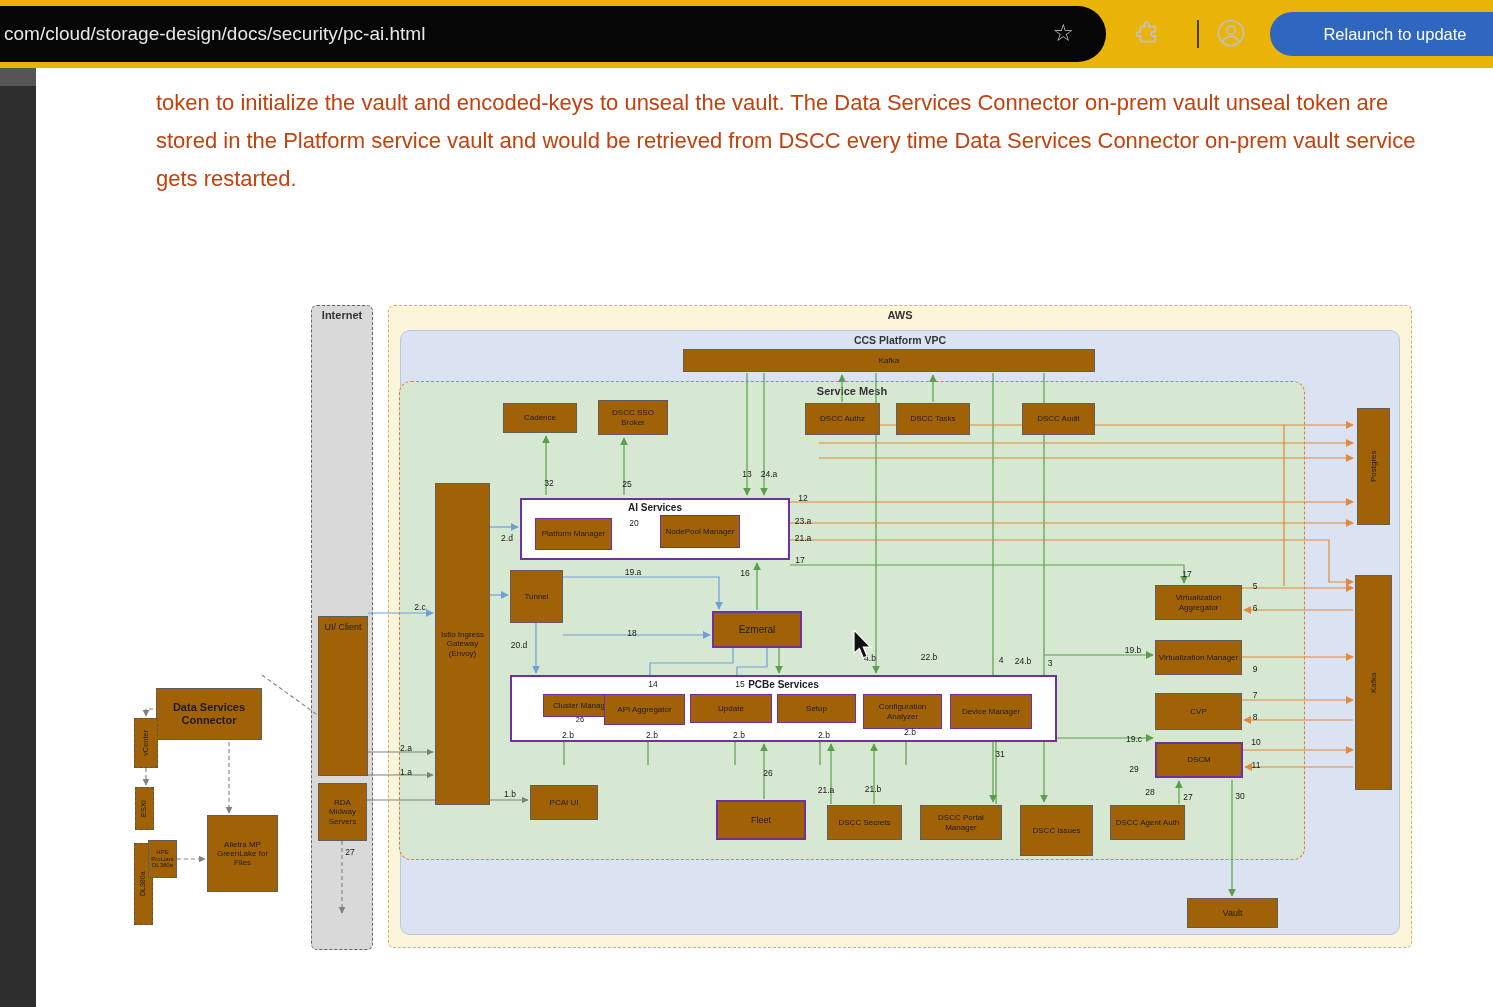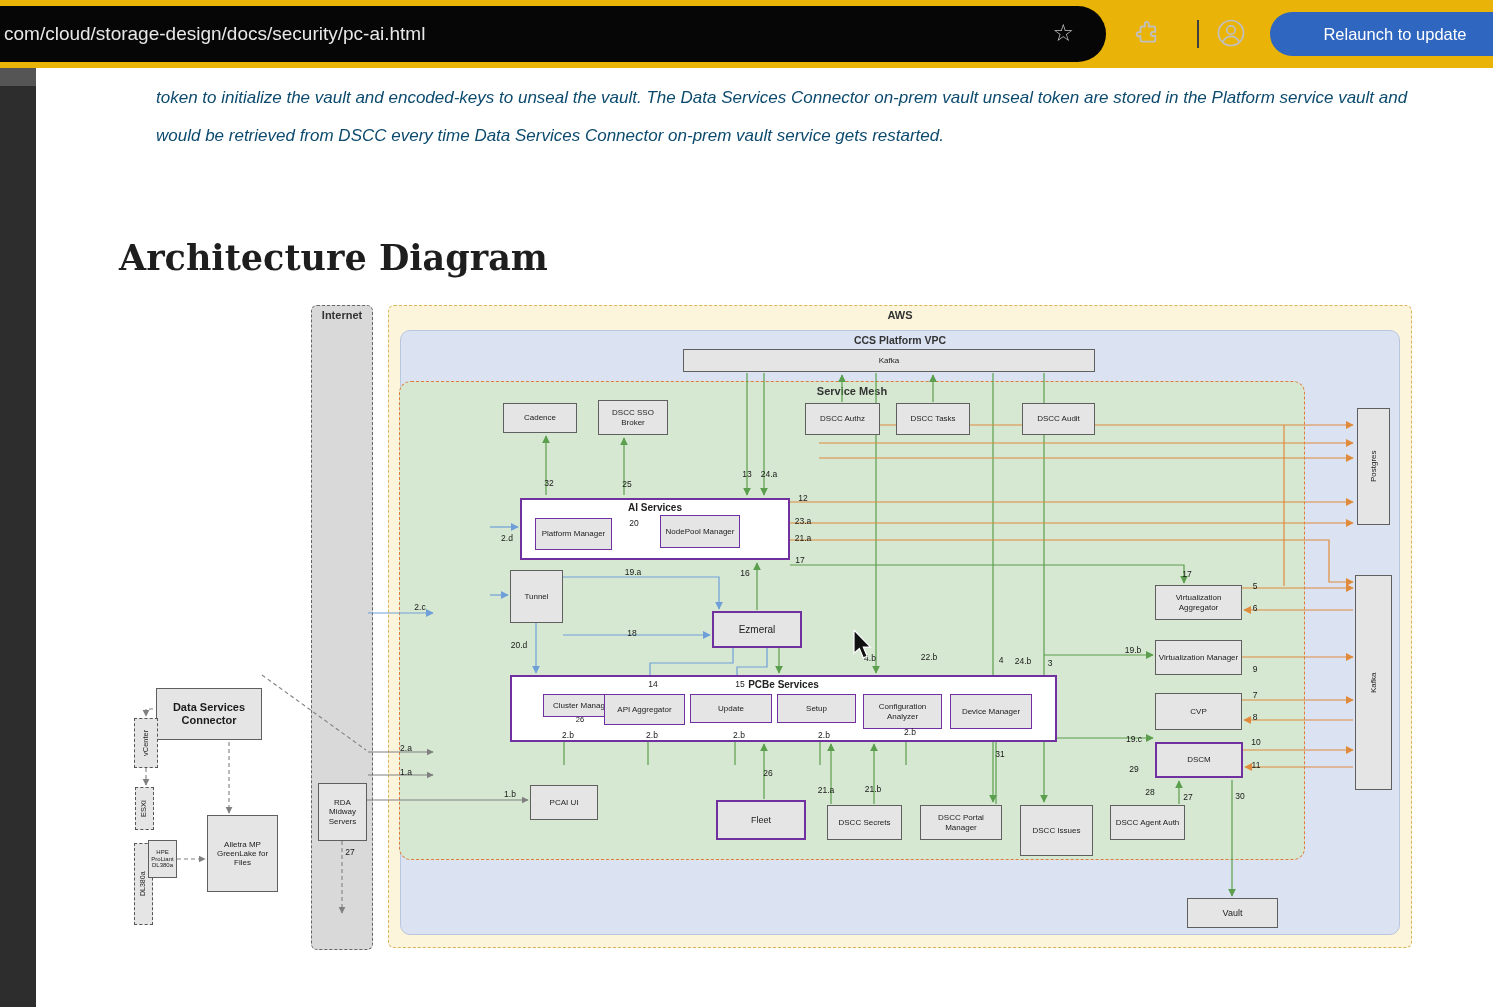--- a/index.html
+++ b/index.html
@@ -14,36 +14,36 @@
   .star{position:absolute;right:32px;top:13px;font-size:24px;color:#c4c4c4;cursor:default;}
   .tb-icon{position:absolute;top:20px;width:28px;height:28px;color:#c0c0c0;}
   .tb-sep{position:absolute;left:1197px;top:20px;width:2px;height:28px;background:#3f3f3f;}
   .relaunch{position:absolute;left:1270px;top:12px;height:44px;width:250px;border:none;
             border-radius:22px;background:#2f66c0;color:#fff;font-size:16.5px;
             font-family:"Liberation Sans",sans-serif;text-align:center;}
   .edge-strip{position:absolute;left:0;top:68px;width:36px;height:939px;background:#2d2d2d;}
   .edge-strip .tab{position:absolute;left:0;top:0;width:36px;height:18px;background:#555;}
 
   
-  .para{position:absolute;left:156px;top:62px;width:1272px;font-size:17px;line-height:38px;color:#0c4a6e;font-style:italic;}
+  .para{position:absolute;left:156px;top:62px;width:1272px;font-size:22px;line-height:38px;color:#c2410c;}
   .h1{position:absolute;left:119px;top:214px;font-family:"DejaVu Serif",serif;font-weight:700;
       font-size:35px;color:#1e1e1e;}
 
   
   .diagram{position:absolute;left:119px;top:295px;width:1294px;height:660px;}
   .zone{position:absolute;box-sizing:border-box;}
   .zone-label{position:absolute;top:3px;left:0;right:0;text-align:center;font-weight:bold;
               font-size:11px;color:#333;}
   .cdc{background:#f2c79e;border:1.5px dashed #666;border-radius:6px;}
   .inet{background:#d9d9d9;border:1.5px dashed #666;border-radius:6px;}
   .aws{background:#fcf5dc;border:1.5px dashed #d6b656;border-radius:6px;}
   .vpc{background:#dbe3f2;border:1px solid #b9c6e0;border-radius:10px;}
   .mesh{background:#d6e8d2;border:1.6px dashed #e07b39;border-radius:12px;}
 
-  .node{position:absolute;box-sizing:border-box;background:#e5e5e5;border:1px solid #5f5f5f;
+  .node{position:absolute;box-sizing:border-box;background:#a16207;border:1px solid #5f5f5f;
         display:flex;align-items:center;justify-content:center;text-align:center;
         font-size:8px;line-height:1.15;color:#1c1c1c;padding:1px;}
   .np{border:1.4px solid #7030a0;}         
   .npx{border:2px solid #7030a0;}          
   .nd{border:1px dashed #555;}             
   .v{writing-mode:vertical-rl;transform:rotate(180deg);}
   .cont{background:#fff;}
   .cont-label{position:absolute;top:2px;left:0;right:0;text-align:center;font-weight:bold;
               font-size:10px;color:#222;}
   .topalign{align-items:flex-start;padding-top:5px;}
@@ -76,21 +76,20 @@
       </svg>
     </div>
     <button class="relaunch">Relaunch to update</button>
   </div>
 
   <div class="edge-strip">
     <div class="tab"></div>
   </div>
 
   <p class="para">token to initialize the vault and encoded-keys to unseal the vault. The Data Services Connector on-prem vault unseal token are stored in the Platform service vault and would be retrieved from DSCC every time Data Services Connector on-prem vault service gets restarted.</p>
-  <h1 class="h1">Architecture Diagram</h1>
 
   <div class="diagram">
 
     <div class="zone inet" style="left:192px;top:10px;width:62px;height:645px">
       <span class="zone-label">Internet</span>
     </div>
     <div class="zone aws" style="left:269px;top:10px;width:1024px;height:643px">
       <span class="zone-label">AWS</span>
     </div>
     <div class="zone vpc" style="left:281px;top:35px;width:1000px;height:605px">
@@ -182,22 +181,24 @@
       </g>
     </svg>
 
     <div class="node bold" style="left:37px;top:353px;width:106px;height:52px">Data Services Connector</div>
     <div class="node nd v" style="left:15px;top:423px;width:24px;height:50px;font-size:7.5px">vCenter</div>
     <div class="node nd v" style="left:16px;top:492px;width:19px;height:43px;font-size:7.5px">ESXi</div>
     <div class="node nd v" style="left:15px;top:548px;width:19px;height:82px;font-size:7px">DL380a</div>
     <div class="node" style="left:29px;top:545px;width:29px;height:38px;font-size:6px;z-index:2">HPE ProLiant DL380a</div>
     <div class="node" style="left:88px;top:520px;width:71px;height:77px">Alletra MP GreenLake for Files</div>
 
+    <div class="node topalign" style="left:199px;top:321px;width:50px;height:160px;font-size:9px">UI/ Client</div>
     <div class="node" style="left:199px;top:488px;width:49px;height:58px">RDA Midway Servers</div>
 
+    <div class="node" style="left:316px;top:188px;width:55px;height:322px">Istio Ingress Gateway (Envoy)</div>
     <div class="node" style="left:384px;top:108px;width:74px;height:30px">Cadence</div>
     <div class="node" style="left:479px;top:105px;width:70px;height:35px">DSCC SSO Broker</div>
     <div class="node" style="left:686px;top:108px;width:75px;height:32px">DSCC Authz</div>
     <div class="node" style="left:777px;top:108px;width:74px;height:32px">DSCC Tasks</div>
     <div class="node" style="left:903px;top:108px;width:73px;height:32px">DSCC Audit</div>
 
     <div class="node npx cont" style="left:401px;top:203px;width:270px;height:62px">
       <span class="cont-label">AI Services</span>
     </div>
     <div class="node np" style="left:416px;top:223px;width:77px;height:32px">Platform Manager</div>

